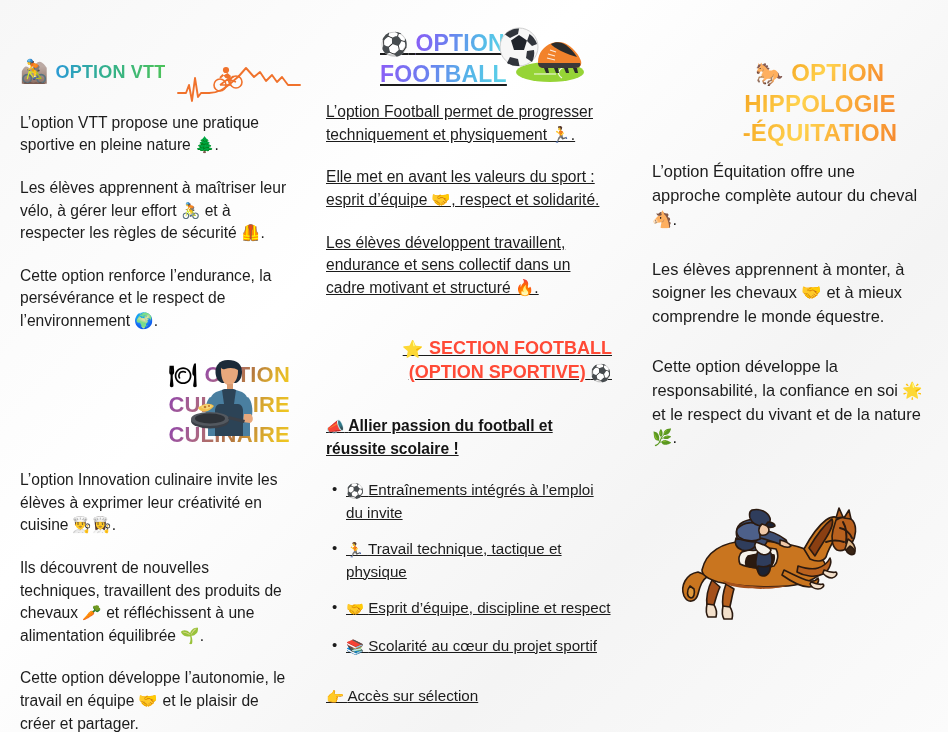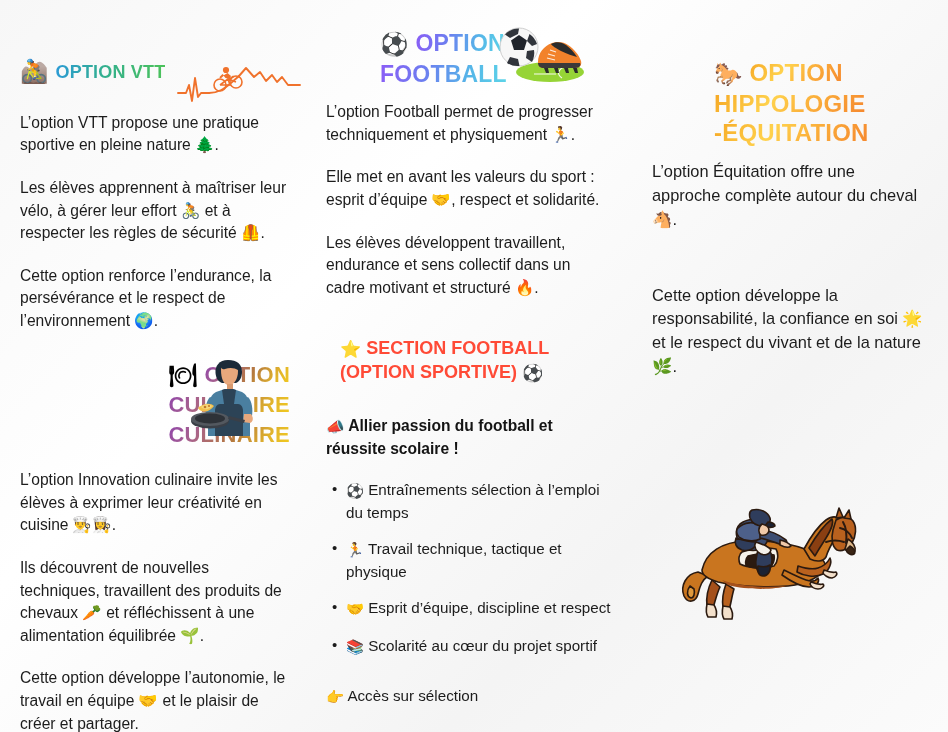--- a/index.html
+++ b/index.html
@@ -21,21 +21,21 @@
     height: 732px;
     box-sizing: border-box;
   }
 
   .col {
     position: absolute;
     top: 0;
     box-sizing: border-box;
   }
   .col-left   { left: 0px;   width: 312px; }
-  .col-mid    { left: 312px; width: 316px; }
+  .col-mid    { left: 312px; width: 316px; text-decoration: underline; }
   .col-right  { left: 628px; width: 320px; }
 
   
   .heading {
     font-weight: bold;
     line-height: 1.22;
     margin: 0;
     letter-spacing: 0.2px;
   }
   .grad {
@@ -180,40 +180,40 @@
     <div class="gap-s"></div>
 
     <p class="body">L’option Football permet de progresser techniquement et physiquement 🏃.</p>
     <div class="gap-m"></div>
     <p class="body"> Elle met en avant les valeurs du sport : esprit d’équipe 🤝, respect et solidarité.</p>
     <div class="gap-m"></div>
     <p class="body"> Les élèves développent travaillent, endurance et sens collectif dans un cadre motivant et structuré 🔥.</p>
 
     <div class="gap-m"></div>
 
-    <h3 class="h-section" style="padding-left:14px;">
+    <h3 class="h-section" style="padding-left:14px;text-align:right;">
       <span class="emoji" style="color:#f5a623;">⭐</span>
       <span>SECTION FOOTBALL</span><br>
       <span>(OPTION SPORTIVE)</span>
       <span class="emoji">⚽</span>
     </h3>
 
     <div class="gap-s"></div>
 
     <p class="lead">
       <span class="emoji" style="color:#3b9ae1;">📣</span>
       <span>Allier passion du football et réussite scolaire !</span>
     </p>
 
     <div class="gap-m"></div>
 
     <ul class="bullets">
       <li>
         <span class="emoji">⚽</span>
-        <span>Entraînements sélection à l’emploi du temps</span>
+        <span>Entraînements intégrés à l’emploi du invite</span>
       </li>
       <li>
         <span class="emoji">🏃</span>
         <span>Travail technique, tactique et physique</span>
       </li>
       <li>
         <span class="emoji">🤝</span>
         <span>Esprit d’équipe, discipline et respect</span>
       </li>
       <li>
@@ -225,31 +225,32 @@
     <div class="gap-s"></div>
 
     <p class="note">
       <span class="emoji" style="color:#f2c94c;">👉</span>
       <span>Accès sur sélection</span>
     </p>
   </div>
 
   <div class="col col-right" style="padding:58px 22px 0 24px;">
 
-    <h2 class="heading" style="text-align:left; padding-left:62px;">
+    <h2 class="heading" style="text-align:center; padding-left:62px;">
       <span class="emoji">🐎</span>
       <span class="grad h-hippo">OPTION</span><br>
       <span class="grad h-hippo">HIPPOLOGIE</span><br>
       <span class="grad h-hippo">-ÉQUITATION</span>
     </h2>
 
     <div class="gap-s"></div>
 
     <p class="body" style="font-size:16.4px;">L’option Équitation offre une approche complète autour du cheval 🐴.</p>
     <div class="gap-l"></div>
+    <p class="body" style="font-size:16.4px;"> Les élèves apprennent à monter, à soigner les chevaux 🤝 et à mieux comprendre le monde équestre.</p>
     <div class="gap-l"></div>
     <p class="body" style="font-size:16.4px;"> Cette option développe la responsabilité, la confiance en soi 🌟 et le respect du vivant et de la nature 🌿.</p>
   </div>
 
   <div class="ill" id="vtt-graphic">
     <svg width="126" height="56" viewBox="0 0 126 56" fill="none" xmlns="http://www.w3.org/2000/svg" aria-hidden="true">
       <g stroke="#f0722c" stroke-width="1.9" fill="none" stroke-linejoin="round" stroke-linecap="round">
         <path d="M2 41 L10 41 L13 33 L16 49 L19 26 L22 45 L25 41 L33 41"></path>
         <path d="M33 41 C42 41 48 37 55 31 L63 24"></path>
         <path d="M63 24 L70 16 L78 25 L84 20 L90 29 L96 23 L101 30 L106 25 L112 33 L124 33"></path>

